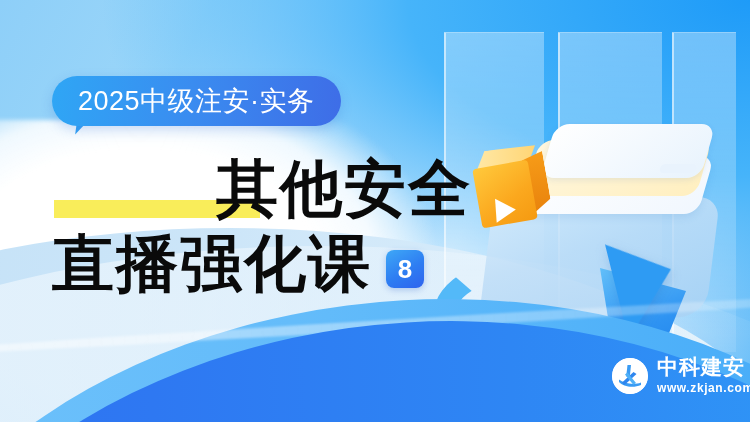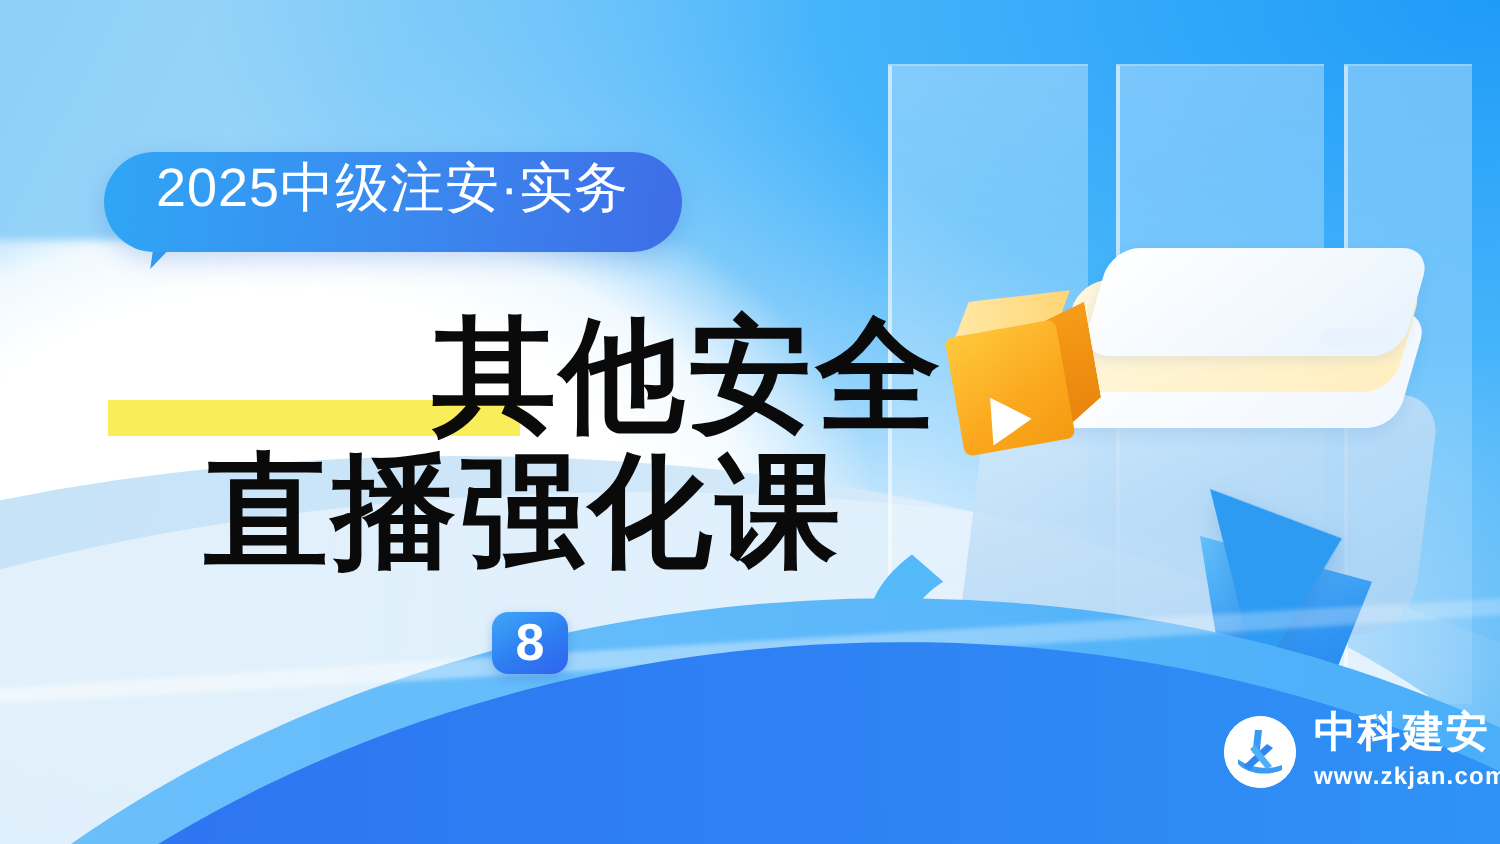--- a/index.html
+++ b/index.html
@@ -127,21 +127,21 @@
   .cube{position:absolute;left:48px;top:28px;width:80px;height:82px;transform:rotate(-10deg);}
   .cube-top{position:absolute;left:4px;top:0;width:62px;height:22px;background:linear-gradient(100deg,#FFE9A8,#FFD472);clip-path:polygon(18% 0,100% 14%,82% 100%,0 84%);}
   .cube-front{position:absolute;left:0;top:16px;width:56px;height:60px;background:linear-gradient(150deg,#FFC93C 0%, #FBA81E 60%, #F59A11 100%);border-radius:4px;}
   .cube-side{position:absolute;left:50px;top:10px;width:22px;height:62px;background:linear-gradient(180deg,#F79C18,#E8820C);clip-path:polygon(0 10%,100% 0,100% 78%,0 100%);}
   .cube-play{position:absolute;left:16px;top:34px;width:0;height:0;border-left:20px solid #ffffff;border-top:12px solid transparent;border-bottom:12px solid transparent;transform:rotate(6deg);}
 
   
   .eyebrow{
     position:absolute;left:52px;top:76px;
     height:50px;padding:0 26px;
-    display:flex;
+    display:flex;align-items:center;
     border-radius:25px;
     background:linear-gradient(96deg,#2FA6F5 0%, #3A8CF0 48%, #3E6DE7 100%);
     box-shadow:0 4px 12px rgba(45,105,210,.22);
   }
   .eyebrow-text{
     color:#ffffff;font-size:27px;letter-spacing:.5px;white-space:nowrap;
     font-family:"Liberation Sans","DejaVu Sans",sans-serif;
   }
   .eyebrow-tail{
     position:absolute;left:76px;top:122px;
@@ -158,21 +158,21 @@
   .hl-hi{
     position:absolute;left:2px;bottom:8px;
     width:206px;height:18px;background:#F9ED5A;z-index:0;
   }
   .hl-text{
     position:relative;z-index:1;
     font-family:"Liberation Serif","DejaVu Serif",serif;
     font-weight:bold;font-size:62px;color:#0A0A0A;
     letter-spacing:2px;line-height:1;
   }
-  .hl-row2{position:relative;height:76px;display:flex;align-items:center;gap:8px;flex-direction:column;}
+  .hl-row2{position:relative;height:76px;display:flex;align-items:center;gap:8px;}
   .num-badge{
     width:38px;height:38px;border-radius:8px;
     background:linear-gradient(150deg,#3EA8F7 0%, #2E7DF2 55%, #2F63EE 100%);
     color:#ffffff;display:flex;align-items:center;justify-content:center;
     font-size:26px;font-weight:bold;margin-left:6px;margin-top:10px;
     font-family:"Liberation Sans","DejaVu Sans",sans-serif;
     box-shadow:0 2px 6px rgba(40,90,200,.28);
   }
 
   

